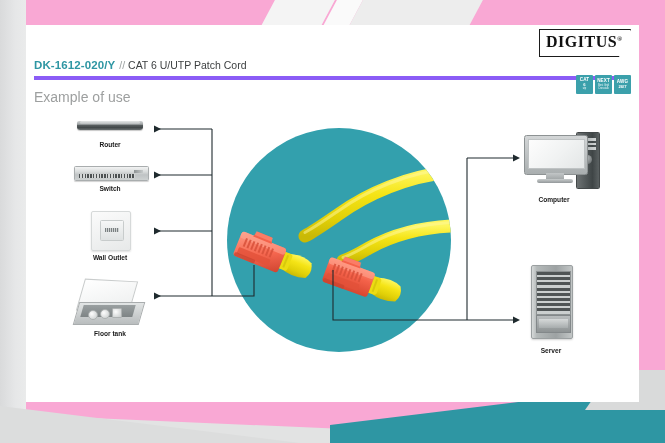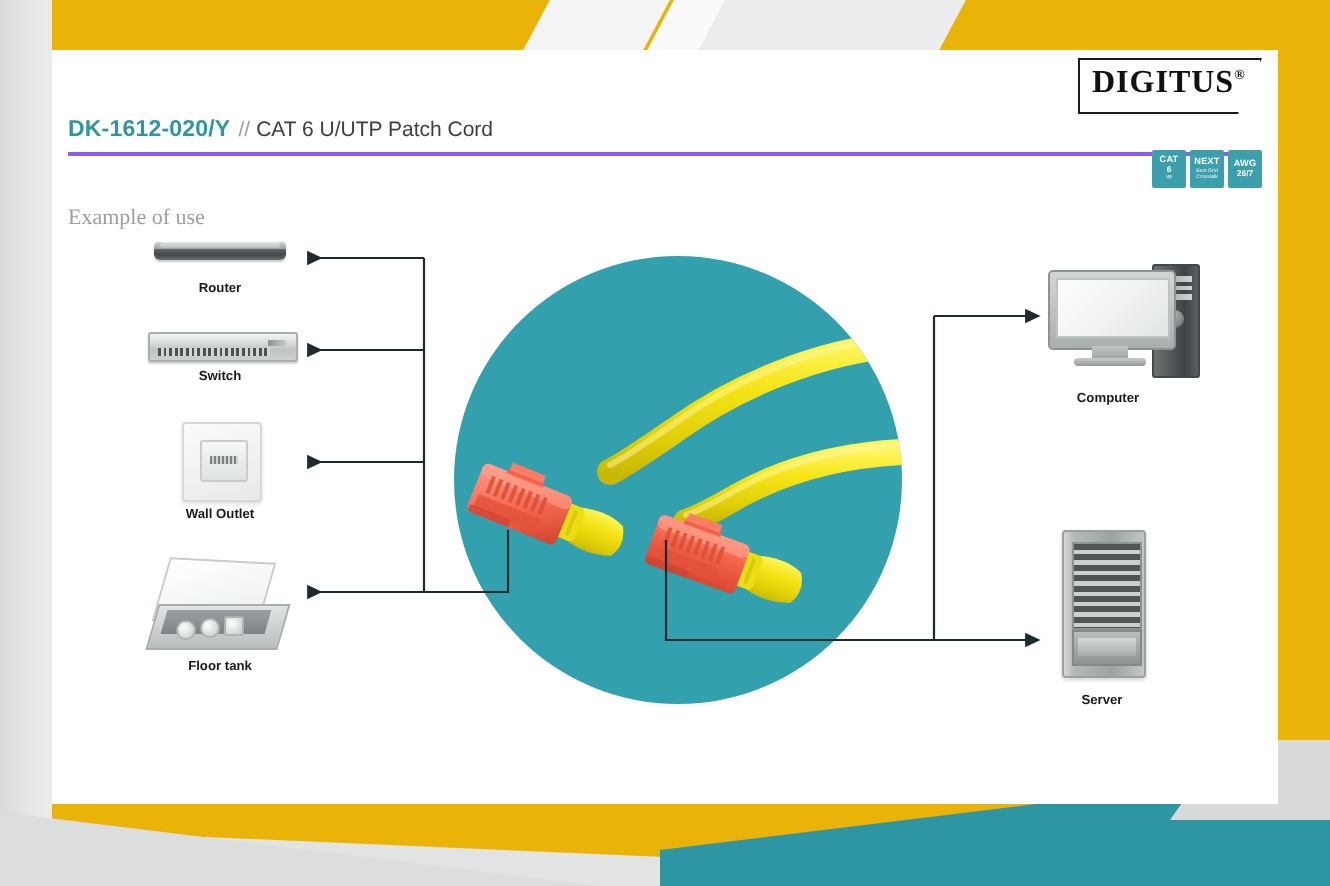--- a/index.html
+++ b/index.html
@@ -3,21 +3,21 @@
 <meta charset="utf-8">
 <style>
   html,body{margin:0;padding:0;}
   body{
     width:665px;height:443px;overflow:hidden;
     font-family:"Liberation Sans", sans-serif;
     background:#ffffff;
   }
   #page{
     position:relative;width:665px;height:443px;
-    background:#eab308;
+    background:#f9a8d4;
     overflow:hidden;
   }
   
   .bg-diag{position:absolute;pointer-events:none;}
   .diag-top-a{
     top:-10px;left:268px;width:60px;height:46px;
     background:#f4f4f4;transform:skewX(-28deg);
   }
   .diag-top-b{
     top:-10px;left:330px;width:26px;height:46px;
@@ -76,21 +76,21 @@
   }
   .logo-text{
     position:absolute;left:7px;top:4px;
     font-family:"Liberation Serif", serif;
     font-weight:700;font-size:16px;letter-spacing:.5px;color:#111;
   }
   .logo-text sup{font-size:7px;vertical-align:super;}
 
   .title-row{
     position:absolute;left:8px;top:30px;width:597px;
-    border-bottom:2px solid #8b5cf6;padding-bottom:3px;
+    border-bottom:4px solid #8b5cf6;padding-bottom:3px;
     white-space:nowrap;
   }
   .sku{
     font-size:11.5px;font-weight:700;color:#2e96a3;letter-spacing:.1px;
   }
   .sku-sep{font-size:10.5px;color:#9aa0a0;margin:0 3px 0 4px;}
   .prodname{font-size:10.5px;color:#3c3f40;}
 
   .badges{
     position:absolute;right:8px;top:50px;display:flex;gap:2px;
@@ -104,22 +104,22 @@
   .badge .b2{font-size:4.2px;font-weight:700;margin-top:.5px;}
   .badge .b3{font-size:2.6px;margin-top:1px;opacity:.92;letter-spacing:-.1px;}
   .badge .bl{font-size:2.6px;line-height:1.25;opacity:.92;text-align:center;}
 
   .h-de{
     position:absolute;left:8px;top:64px;
     font-size:10px;font-weight:700;color:#1c1c1c;
     border-bottom:1px solid #1c1c1c;padding-bottom:1px;
   }
   .h-en{
-    position:absolute;left:8px;top:78px;
-    font-size:11px;color:#9d9f9f;font-family:Liberation Serif, serif;
+    position:absolute;left:8px;top:64px;
+    font-size:14px;color:#9d9f9f;
   }
 
   
   #diagram{position:absolute;left:0;top:0;width:613px;height:377px;}
   .dev{position:absolute;}
   .dev-label{
     position:absolute;text-align:center;
     font-size:6.6px;font-weight:700;color:#1a1a1a;white-space:nowrap;
   }
   .teal-circle{

